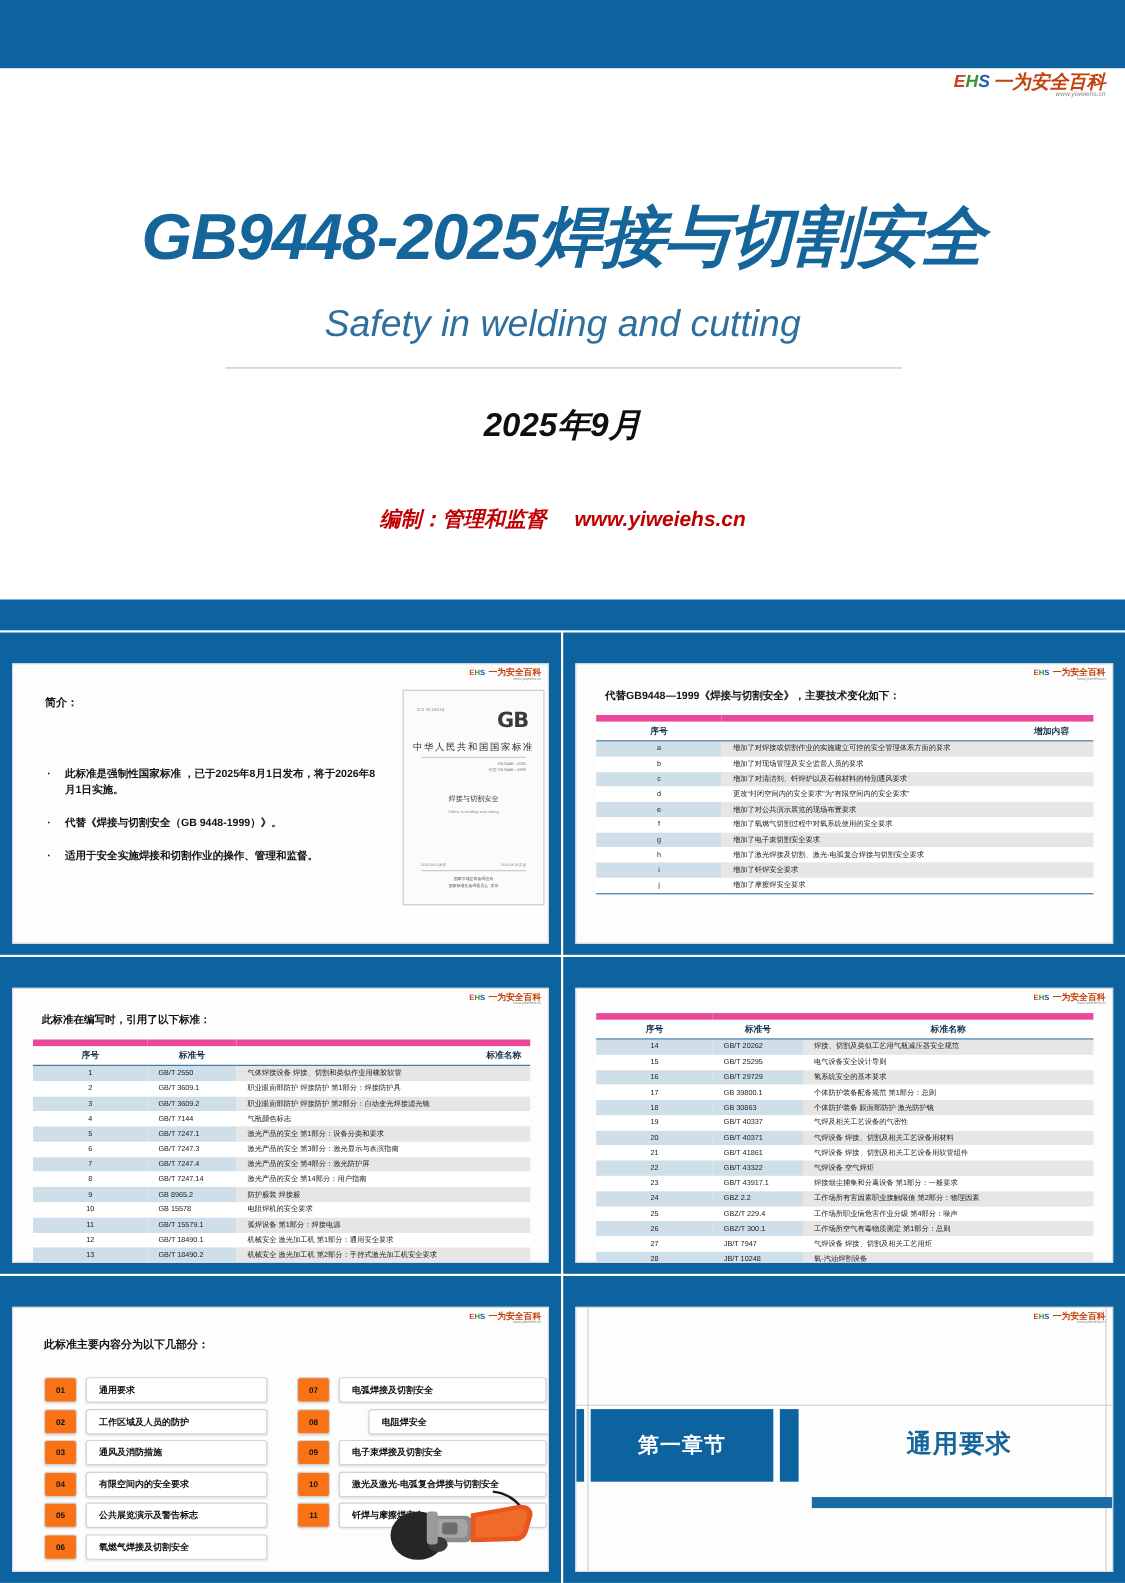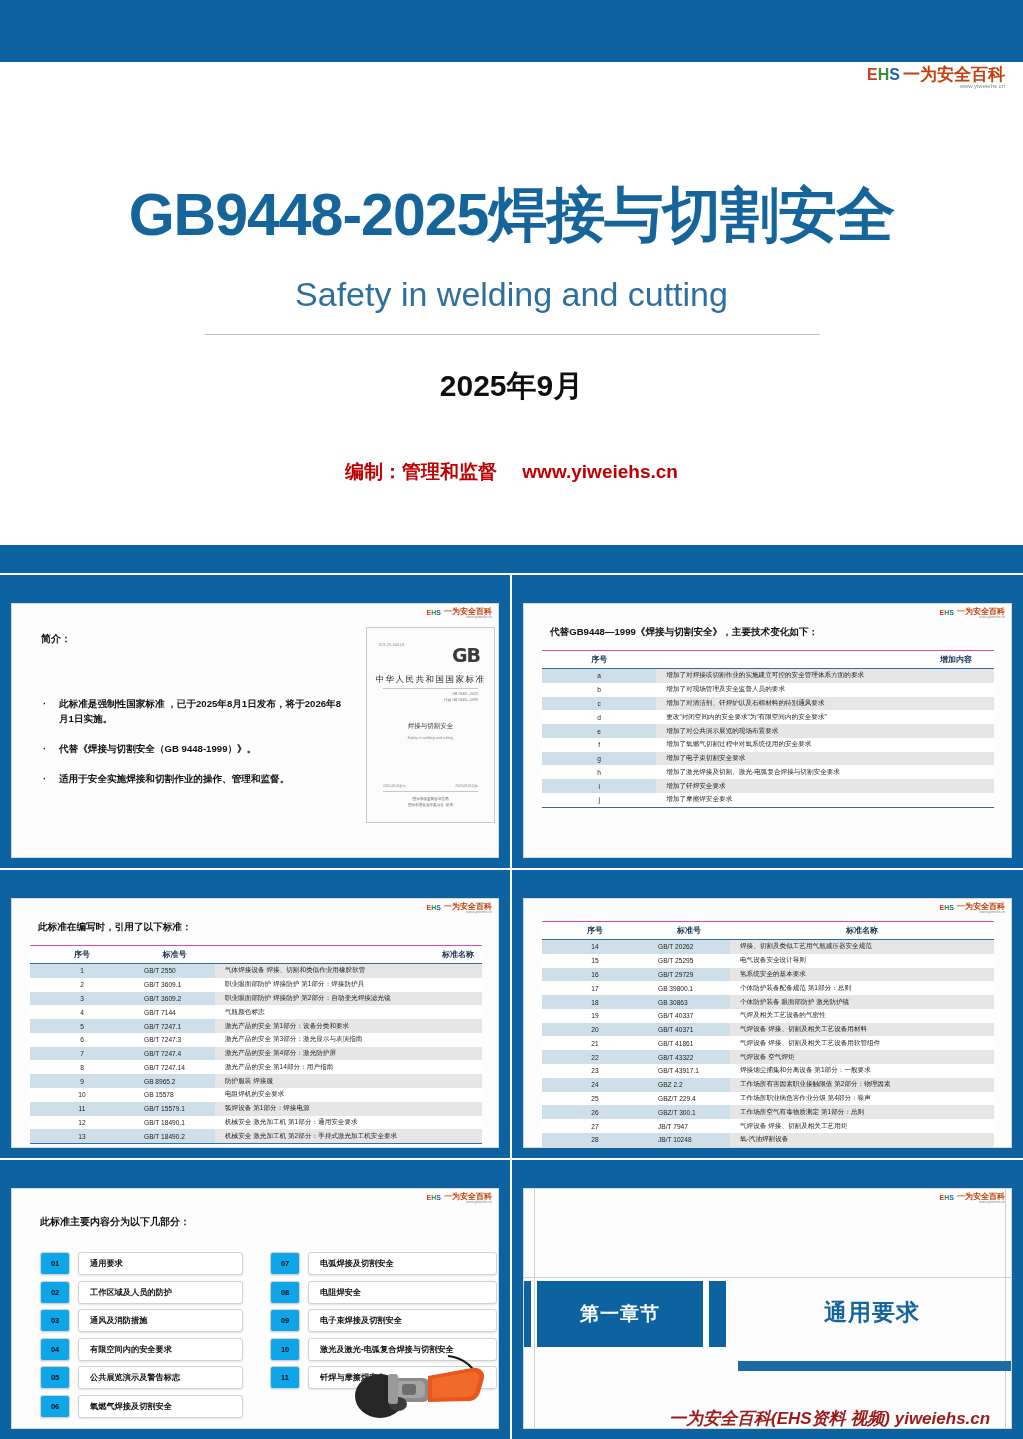--- a/index.html
+++ b/index.html
@@ -14,21 +14,21 @@
   .logo{display:flex;flex-direction:column;align-items:flex-end;line-height:1;}
   .logo-row{display:flex;align-items:center;gap:3px;}
   .logo-ehs{font-weight:bold;letter-spacing:0px;}
   .logo-ehs .e{color:#d13b1f;}
   .logo-ehs .h{color:#3a8f3a;}
   .logo-ehs .s{color:#1f5fb0;}
   .logo-cn{color:#c2410c;font-weight:bold;}
   .logo-url{color:#888;font-weight:normal;}
 
   
-  .s1{position:absolute;left:0;top:0;width:1023px;height:619px;background:#fff;}
+  .s1{position:absolute;left:0;top:0;width:1023px;height:619px;background:#fff;font-style:italic;}
   .s1 .topbar{position:absolute;left:0;top:0;width:1023px;height:62px;background:#0c63a0;}
   .s1 .logo-wrap{position:absolute;right:18px;top:66px;}
   .s1 h1{
     position:absolute;left:0;right:0;top:176px;margin:0;text-align:center;
     font-size:59px;font-weight:bold;color:#15659b;letter-spacing:-1px;
   }
   .s1 .sub{
     position:absolute;left:0;right:0;top:275px;text-align:center;
     font-size:34px;color:#2f6f9e;font-weight:normal;
   }
@@ -80,38 +80,38 @@
   .gbdoc .ft-l{position:absolute;left:8px;bottom:26px;font-size:3.2px;color:#888;}
   .gbdoc .ft-r{position:absolute;right:8px;bottom:26px;font-size:3.2px;color:#888;}
   .gbdoc .hr2{position:absolute;left:8px;right:8px;bottom:22px;height:1px;background:#c7c7c7;}
   .gbdoc .issuer{position:absolute;left:0;right:0;bottom:6px;text-align:center;font-size:3.6px;color:#555;line-height:1.7;}
 
   
   .tbl-title{position:absolute;font-size:9.6px;font-weight:bold;color:#111;}
   table.dt{position:absolute;border-collapse:collapse;}
   table.dt th{
     font-size:8px;font-weight:bold;color:#14324d;padding:3px 0;
-    border-top:1px solid #ec4899;border-bottom:1px solid #2d6d9e;background:#fff;font-family:Liberation Serif, serif;
+    border-top:6px solid #ec4899;border-bottom:1px solid #2d6d9e;background:#fff;font-family:Liberation Serif, serif;
   }
   table.dt td{font-size:6.6px;color:#222;padding:2.4px 0;vertical-align:middle;}
   table.dt tr.odd td{background:#cfdfe9;}
   table.dt tr.odd td.c-name{background:#e6e6e6;}
   table.dt tr.even td{background:#fff;}
   table.dt tr.last td{border-bottom:1px solid #2d6d9e;}
   .c-no{text-align:center;}
   .c-code{text-align:left;padding-left:10px !important;}
   .c-name{text-align:left;padding-left:10px !important;}
 
   
   .s5-title{position:absolute;left:28px;top:26px;font-size:10px;font-weight:bold;color:#111;}
   .chip{
     position:absolute;display:flex;align-items:center;height:21px;
   }
   .chip .num{
-    width:28px;height:21px;border:1px solid #d2d2d2;border-radius:3px;background:#0ea5e9;
+    width:28px;height:21px;border:1px solid #d2d2d2;border-radius:3px;background:#f97316;
     display:flex;align-items:center;justify-content:center;
     font-size:7.4px;font-weight:bold;color:#111;
     box-shadow:0 1px 2px rgba(0,0,0,.10);
   }
   .chip .lbl{
     margin-left:8px;height:21px;border:1px solid #d2d2d2;border-radius:3px;background:#fff;
     display:flex;align-items:center;padding-left:11px;
     font-size:8.2px;font-weight:bold;color:#111;white-space:nowrap;
     box-shadow:0 1px 2px rgba(0,0,0,.10);
   }
@@ -508,21 +508,21 @@
           <div class="chip col-a" style="left: 28px; top: 206.5px;">
             <div class="num">06</div>
             <div class="lbl">氧燃气焊接及切割安全</div>
           </div>
         </div>
       <div id="chips-right">
           <div class="chip col-b" style="left: 258px; top: 64px;">
             <div class="num">07</div>
             <div class="lbl">电弧焊接及切割安全</div>
           </div>
-          <div class="chip col-b" style="left: 258px; top: 92.5px;">
+          <div class="chip col-b" style="left: 258px; top: 92.5px; gap: 27px;">
             <div class="num">08</div>
             <div class="lbl">电阻焊安全</div>
           </div>
           <div class="chip col-b" style="left: 258px; top: 121px;">
             <div class="num">09</div>
             <div class="lbl">电子束焊接及切割安全</div>
           </div>
           <div class="chip col-b" style="left: 258px; top: 149.5px;">
             <div class="num">10</div>
             <div class="lbl">激光及激光-电弧复合焊接与切割安全</div>
@@ -566,17 +566,16 @@
 
       <div class="ch-barL" style="left:-2px;top:92px;width:9px;height:66px;"></div>
       <div class="ch-txtbox" style="left:13px;top:92px;width:166px;height:66px;justify-content:center;">
         <span>第一章节</span>
       </div>
       <div class="ch-tick" style="left:185px;top:92px;width:17px;height:66px;"></div>
 
       <div class="ch-right" style="left:300px;top:108px;">通用要求</div>
       <div class="ch-underline" style="left:214px;top:172px;width:292px;"></div>
 
-      <div class="ch-foot" style="left:145px;top:218px;">一为安全百科(EHS资料 视频) yiweiehs.cn</div>
     </div>
   </div>
 
 </div>
 
 </body></html>

